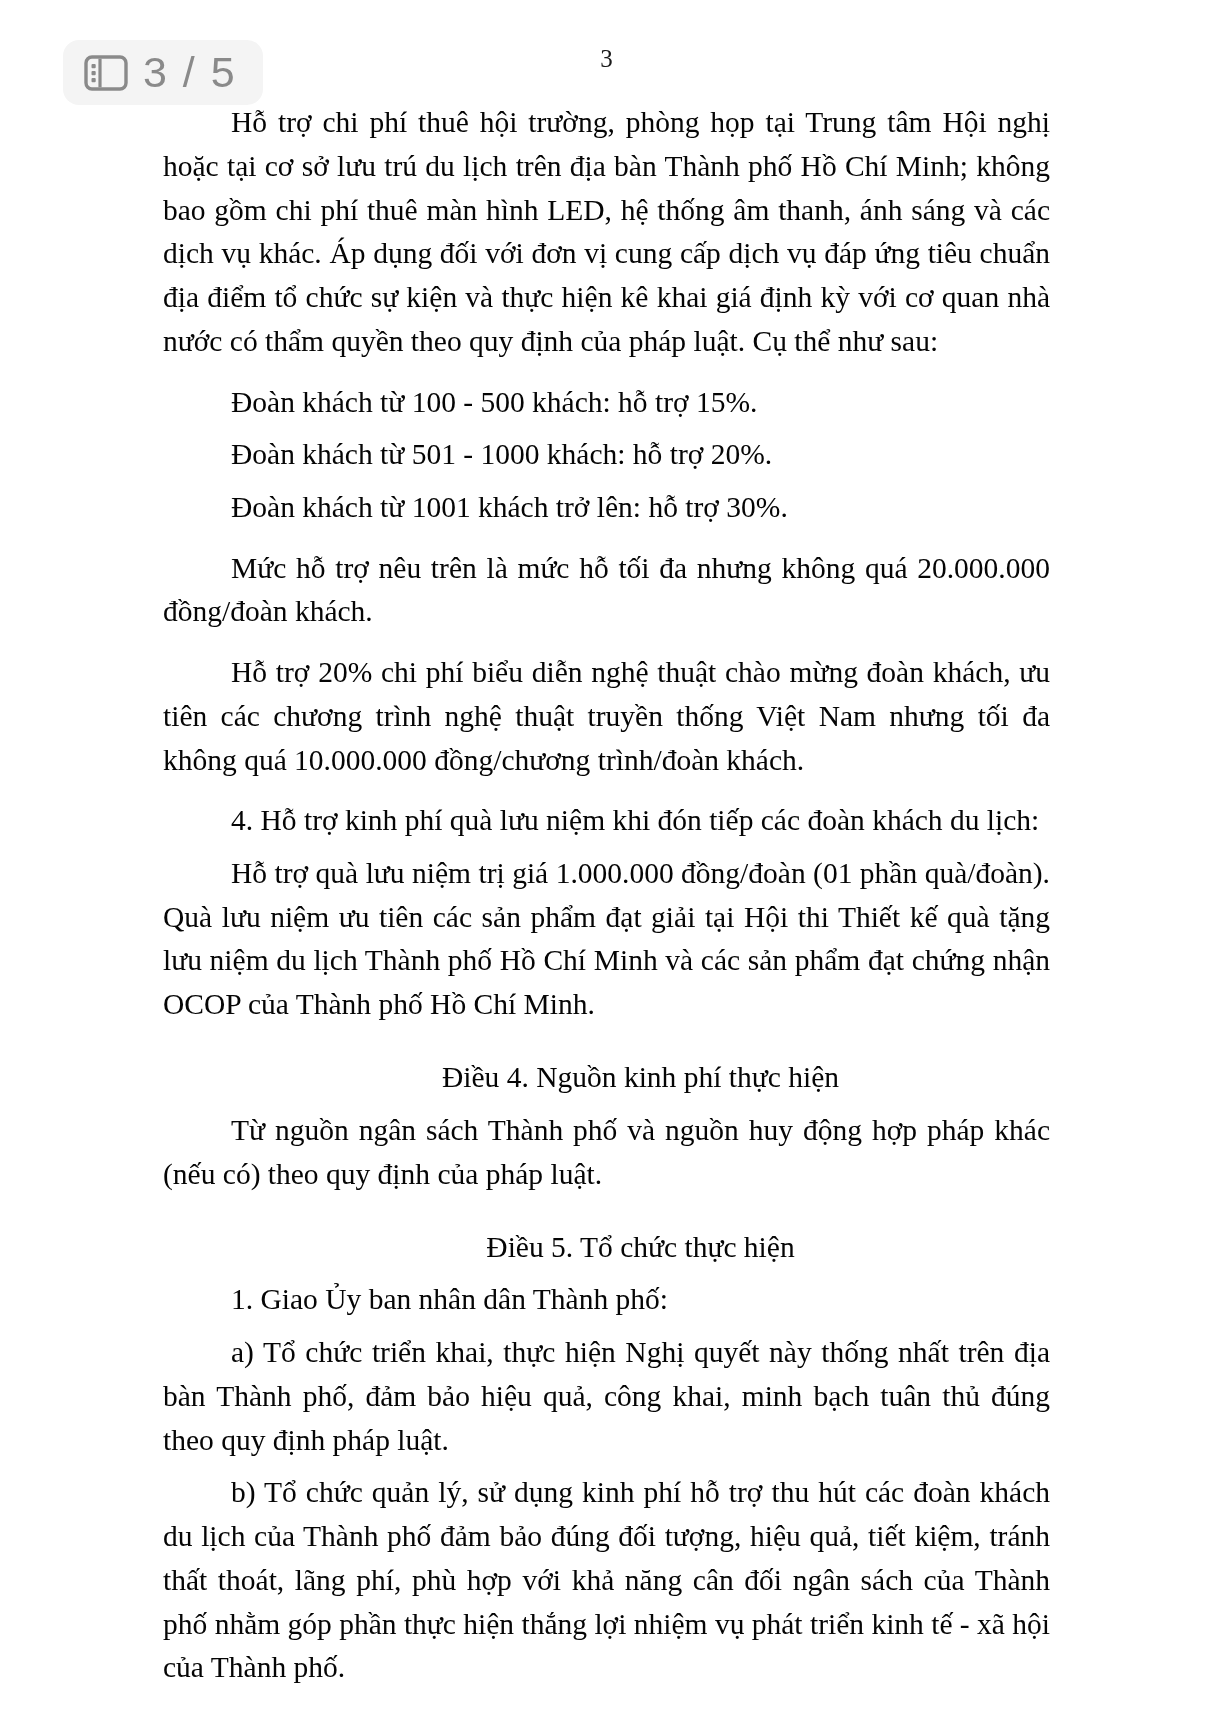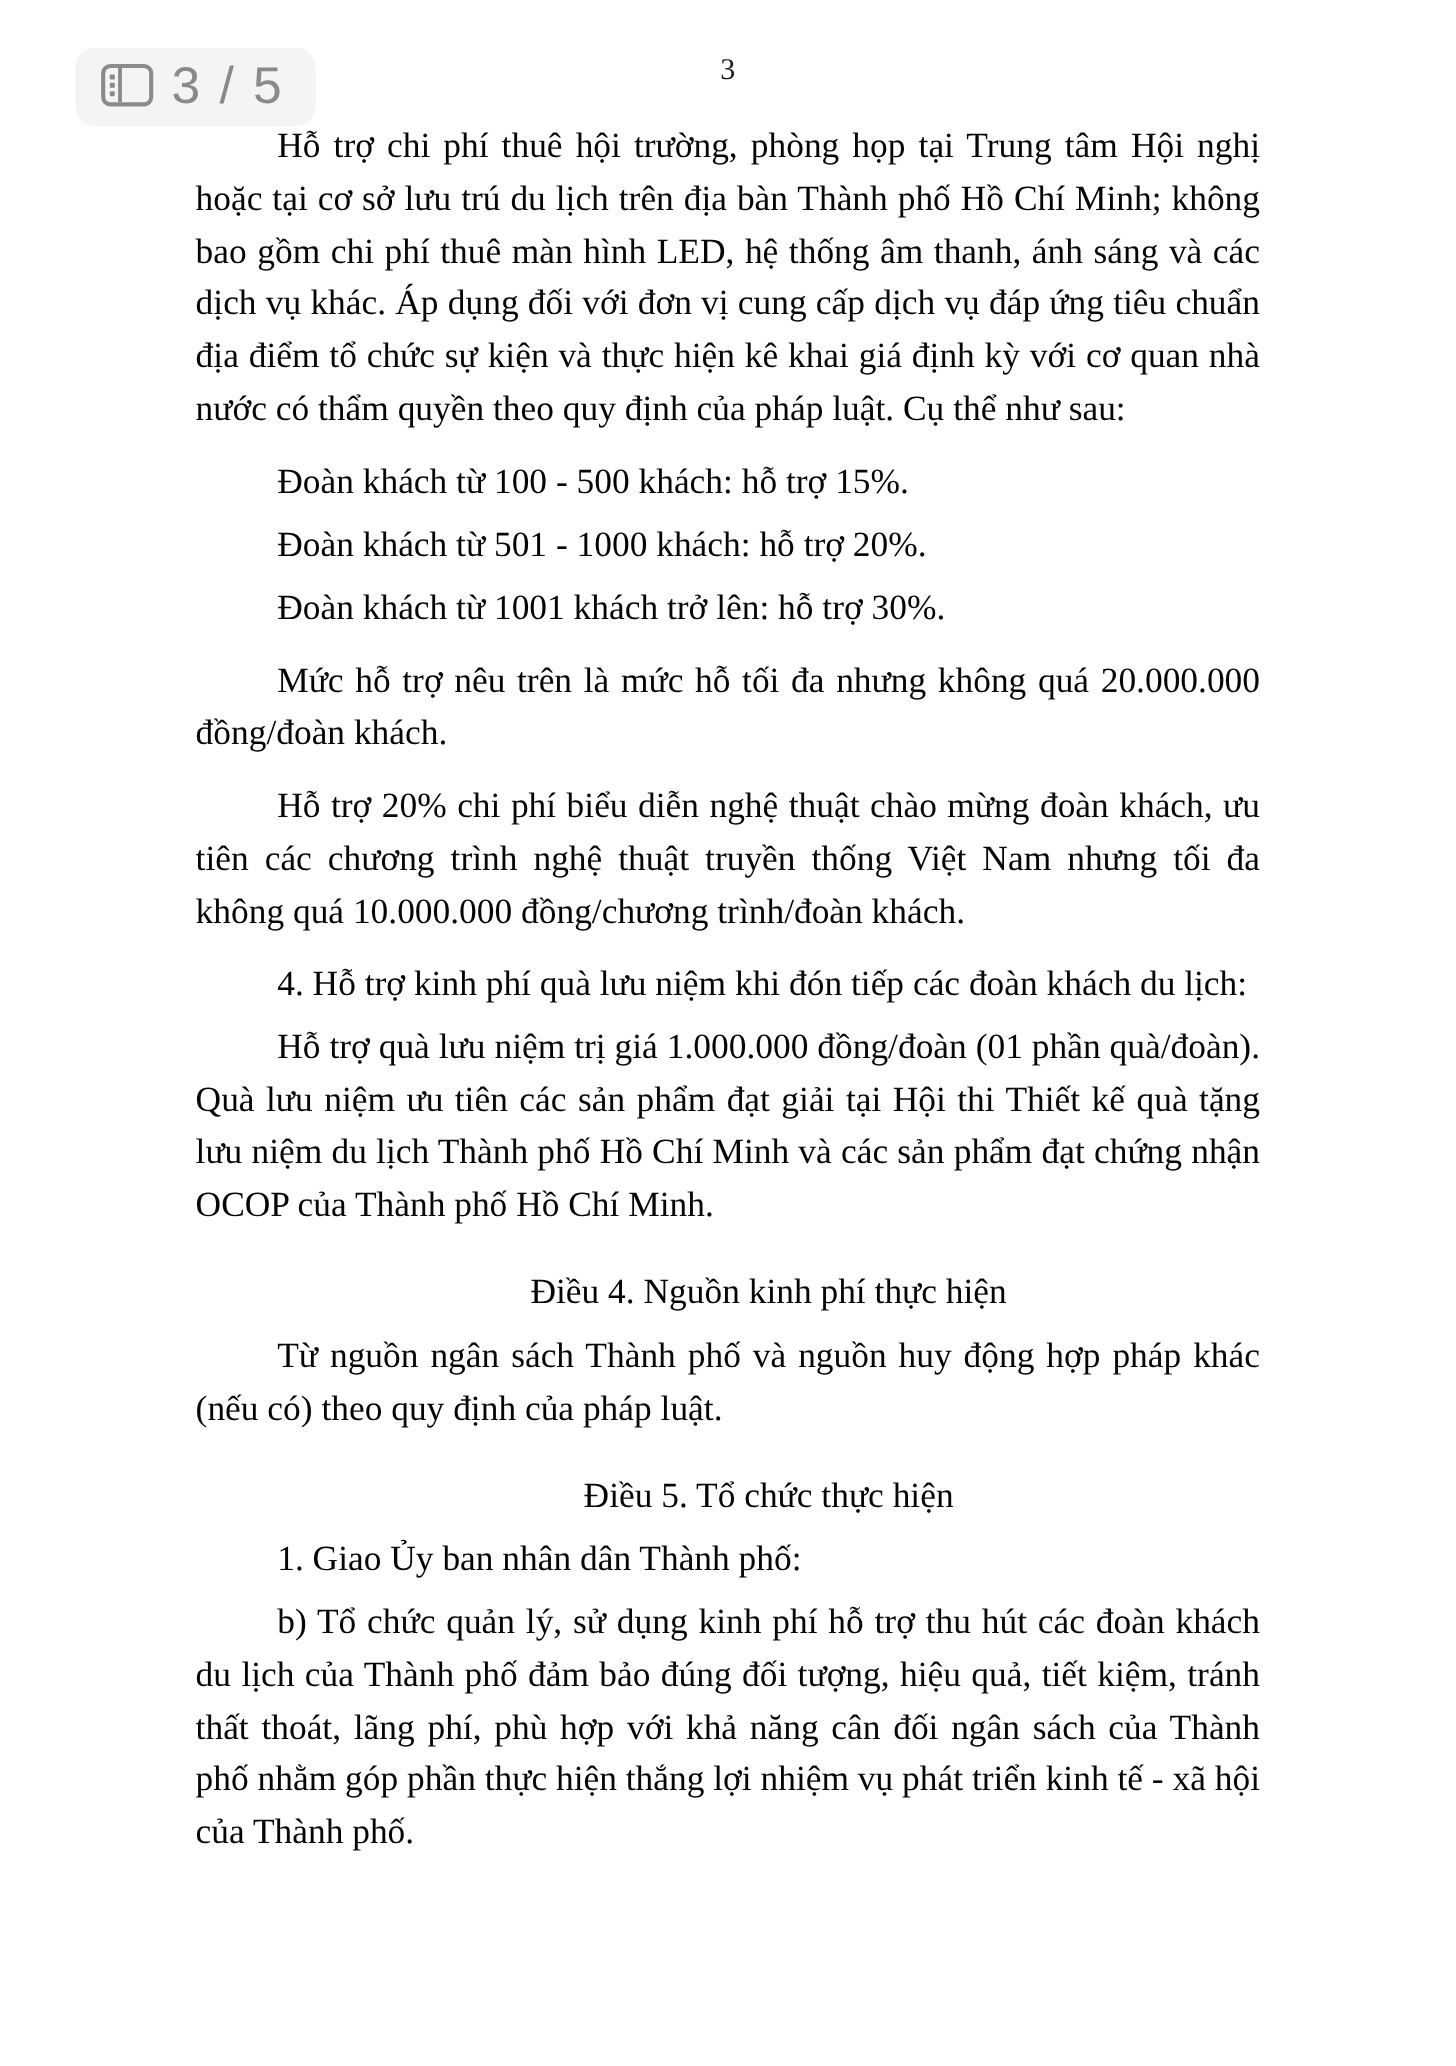--- a/index.html
+++ b/index.html
@@ -48,21 +48,21 @@
     background: #f1f1f5;
   }
 
   
   #page-indicator {
     position: absolute;
     left: 63px;
     top: 40px;
     z-index: 40;
     display: flex;
-    align-items: flex-start;
+    align-items: center;
     gap: 14px;
     padding: 11px 26px 11px 20px;
     background: #f4f4f4;
     border-radius: 16px;
     user-select: none;
   }
   #page-indicator .pi-icon {
     display: block;
     width: 46px;
     height: 40px;
@@ -153,20 +153,21 @@
         <p class="para">Hỗ trợ 20% chi phí biểu diễn nghệ thuật chào mừng đoàn khách, ưu tiên các chương trình nghệ thuật truyền thống Việt Nam nhưng tối đa không quá 10.000.000 đồng/chương trình/đoàn khách.</p>
         <div class="spacer-sm"></div>
         <p class="list-item">4. Hỗ trợ kinh phí quà lưu niệm khi đón tiếp các đoàn khách du lịch:</p>
         <p class="para">Hỗ trợ quà lưu niệm trị giá 1.000.000 đồng/đoàn (01 phần quà/đoàn). Quà lưu niệm ưu tiên các sản phẩm đạt giải tại Hội thi Thiết kế quà tặng lưu niệm du lịch Thành phố Hồ Chí Minh và các sản phẩm đạt chứng nhận OCOP của Thành phố Hồ Chí Minh.</p>
         <div class="spacer-sm"></div>
         <p class="heading">Điều 4. Nguồn kinh phí thực hiện</p>
         <p class="para">Từ nguồn ngân sách Thành phố và nguồn huy động hợp pháp khác (nếu có) theo quy định của pháp luật.</p>
         <div class="spacer-sm"></div>
         <p class="heading">Điều 5. Tổ chức thực hiện</p>
         <p class="list-item">1. Giao Ủy ban nhân dân Thành phố:</p>
+        <p class="para">a) Tổ chức triển khai, thực hiện Nghị quyết này thống nhất trên địa bàn Thành phố, đảm bảo hiệu quả, công khai, minh bạch tuân thủ đúng theo quy định pháp luật.</p>
         <p class="para">b) Tổ chức quản lý, sử dụng kinh phí hỗ trợ thu hút các đoàn khách du lịch của Thành phố đảm bảo đúng đối tượng, hiệu quả, tiết kiệm, tránh thất thoát, lãng phí, phù hợp với khả năng cân đối ngân sách của Thành phố nhằm góp phần thực hiện thắng lợi nhiệm vụ phát triển kinh tế - xã hội của Thành phố.</p>
       </div>
 
   </div>
 
   <div id="page-indicator">
     <span class="pi-icon">
       <svg viewBox="0 0 46 40" width="46" height="40" aria-hidden="true">
         <rect x="3" y="4" width="40" height="32" rx="6" ry="6" fill="none" stroke="#8a8a8a" stroke-width="3.4"></rect>
         <line x1="17" y1="5.7" x2="17" y2="34.3" stroke="#8a8a8a" stroke-width="3.2"></line>

